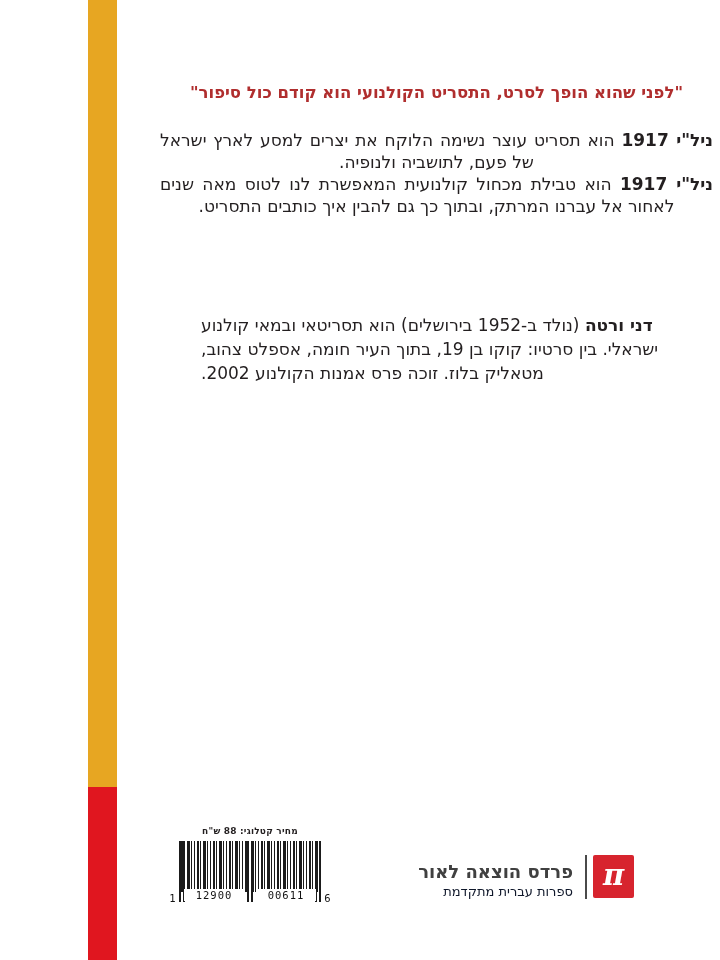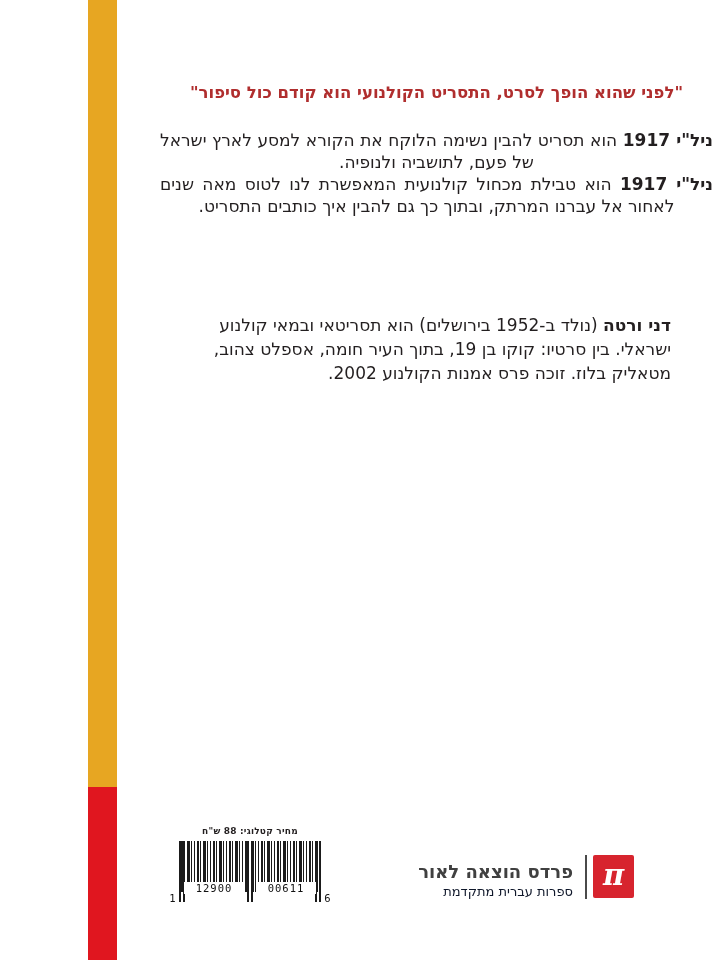--- a/index.html
+++ b/index.html
@@ -35,21 +35,21 @@
     direction: rtl; font-size: 17px; line-height: 22px;
   }
   .synopsis p {
     text-align: justify; text-align-last: center;
   }
   .synopsis strong { font-weight: bold; }
 
   
   .bio {
     position: absolute; left: 201px; top: 313px; width: 470px;
-    direction: rtl; text-align: right;
+    direction: rtl; text-align: left;
     font-size: 17px; line-height: 24px;
   }
   .bio strong { font-weight: bold; }
 
   
   .price {
     position: absolute; left: 167px; top: 826px; width: 166px;
     direction: rtl; text-align: center;
     font-size: 9px; font-weight: bold; letter-spacing: 0.2px;
   }
@@ -71,21 +71,21 @@
   .g-l1 { left: 12px; } .g-l2 { left: 16px; }
   .g-c1 { left: 80px; } .g-c2 { left: 84px; }
   .g-r1 { right: 16px; } .g-r2 { right: 12px; }
   .bc-nums {
     position: absolute; left: 0; right: 0; top: 49px; height: 14px;
     display: flex; align-items: flex-end;
     font-family: "DejaVu Sans Mono", "Liberation Mono", monospace;
     font-size: 10.5px; color: #111;
   }
   .bc-nums .edge { width: 11px; text-align: center; background: #fff; }
-  .bc-nums .grp  { flex: 1; text-align: center; background: #fff; margin: 10px 6px; letter-spacing: 1px; }
+  .bc-nums .grp  { flex: 1; text-align: center; background: #fff; margin: 3px 6px; letter-spacing: 1px; }
 
   
   .logo-square {
     position: absolute; left: 593px; top: 855px; width: 41px; height: 43px;
     background: #d7242e; border-radius: 2px;
     display: flex; align-items: center; justify-content: center;
   }
   .logo-pi {
     color: #ffffff; font-family: "DejaVu Serif", "Liberation Serif", serif;
     font-style: italic; font-weight: bold; font-size: 29px; line-height: 1;
@@ -108,21 +108,21 @@
 </style>
 </head>
 <body>
 
 <div class="stripe-yellow"></div>
 <div class="stripe-red"></div>
 
 <div class="headline">"לפני שהוא הופך לסרט, התסריט הקולנועי הוא קודם כול סיפור"</div>
 
 <div class="synopsis">
-  <p><strong>ניל"י 1917</strong><span> הוא תסריט להבין נשימה הלוקח את הקורא למסע לארץ ישראל של פעם, לתושביה ולנופיה.</span></p>
+  <p><strong>ניל"י 1917</strong><span> הוא תסריט עוצר נשימה הלוקח את יצרים למסע לארץ ישראל של פעם, לתושביה ולנופיה.</span></p>
   <p><strong>ניל"י 1917</strong><span> הוא טבילת מכחול קולנועית המאפשרת לנו לטוס מאה שנים לאחור אל עברנו המרתק, ובתוך כך גם להבין איך כותבים התסריט.</span></p>
 </div>
 
 <div class="bio">
   <strong>דני ורטה</strong><span> (נולד ב-1952 בירושלים) הוא תסריטאי ובמאי קולנוע ישראלי. בין סרטיו: קוקו בן 19, בתוך העיר חומה, אספלט צהוב, מטאליק בלוז. זוכה פרס אמנות הקולנוע 2002.</span>
 </div>
 
 <div class="price">מחיר קטלוגי: 88 ש"ח</div>
 <div class="barcode">
   <div class="bc-bars"></div>

